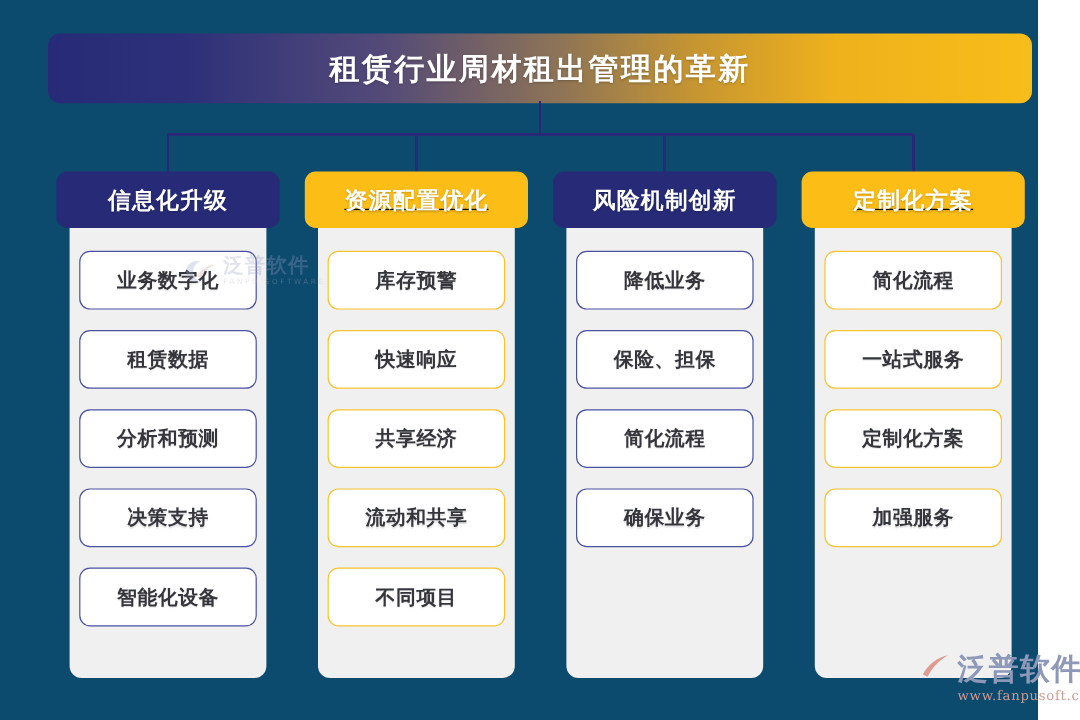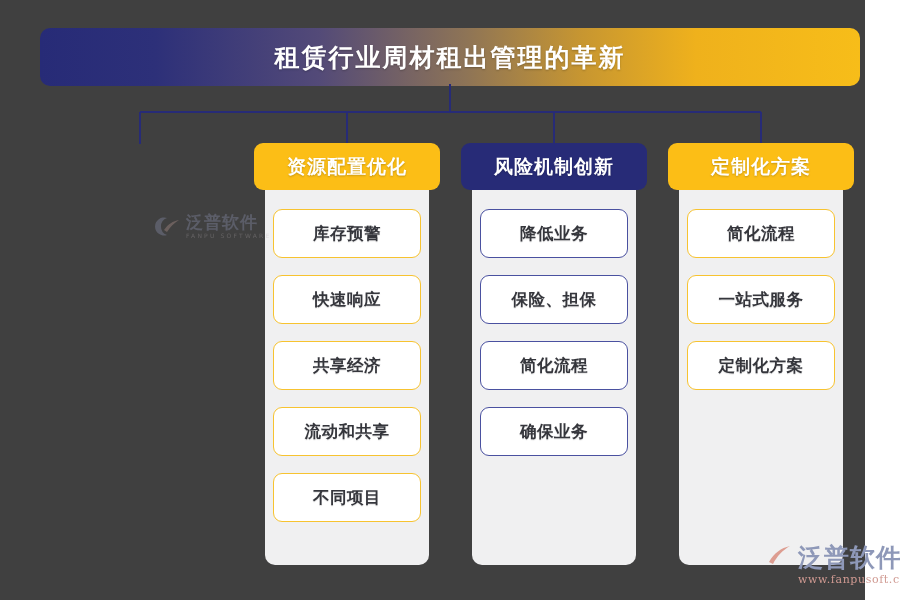--- a/index.html
+++ b/index.html
@@ -8,21 +8,21 @@
   html, body {
     width:900px; height:600px;
     background:#ffffff;
     font-family:"DejaVu Sans","Liberation Sans",sans-serif;
     overflow:hidden;
   }
 
   #stage {
     position:relative;
     width:865px; height:600px;
-    background:#404040;
+    background:#0c4a6e;
   }
 
   
   #title-bar {
     position:absolute;
     left:40px; top:28px;
     width:820px; height:58px;
     border-radius:10px;
     background:linear-gradient(90deg,#272b77 0%,#2d3079 14%,#534a78 34%,#8e7456 52%,#c79631 66%,#efb11c 80%,#f7bd19 100%);
     display:flex; align-items:center; justify-content:center;
@@ -51,21 +51,21 @@
   .col-3 { left:668px; }
 
   .col-header {
     position:relative;
     height:47px;
     border-radius:9px;
     display:flex; align-items:center; justify-content:center;
     z-index:3;
   }
   .col-header.navy { background:#272b77; }
-  .col-header.gold { background:#fcbe16; }
+  .col-header.gold { background:#fcbe16;text-decoration:underline; }
   .col-header-label {
     color:#ffffff;
     font-size:19px;
     font-weight:bold;
     letter-spacing:1px;
     white-space:nowrap;
     text-shadow:0 1px 2px rgba(0,0,0,0.22);
   }
 
   .col-panel {
@@ -150,20 +150,43 @@
     <g stroke="#272b77" stroke-width="2.4" fill="none" shape-rendering="crispEdges">
       <line x1="450" y1="0" x2="450" y2="28"></line>
       <line x1="140" y1="28" x2="761" y2="28"></line>
       <line x1="140" y1="28" x2="140" y2="60"></line>
       <line x1="347" y1="28" x2="347" y2="60"></line>
       <line x1="554" y1="28" x2="554" y2="60"></line>
       <line x1="761" y1="28" x2="761" y2="60"></line>
     </g>
   </svg>
 
+  <div class="column col-0">
+    <div class="col-panel"></div>
+    <div class="col-header navy">
+      <span class="col-header-label">信息化升级</span>
+    </div>
+    <div class="col-items">
+      <div class="item navy">
+          <span class="item-label">业务数字化</span>
+        </div>
+      <div class="item navy">
+          <span class="item-label">租赁数据</span>
+        </div>
+      <div class="item navy">
+          <span class="item-label">分析和预测</span>
+        </div>
+      <div class="item navy">
+          <span class="item-label">决策支持</span>
+        </div>
+      <div class="item navy">
+          <span class="item-label">智能化设备</span>
+        </div>
+    </div>
+  </div>
 
   <div class="column col-1">
     <div class="col-panel"></div>
     <div class="col-header gold">
       <span class="col-header-label">资源配置优化</span>
     </div>
     <div class="col-items">
       <div class="item gold">
           <span class="item-label">库存预警</span>
         </div>
@@ -210,20 +233,23 @@
     </div>
     <div class="col-items">
       <div class="item gold">
           <span class="item-label">简化流程</span>
         </div>
       <div class="item gold">
           <span class="item-label">一站式服务</span>
         </div>
       <div class="item gold">
           <span class="item-label">定制化方案</span>
+        </div>
+      <div class="item gold">
+          <span class="item-label">加强服务</span>
         </div>
     </div>
   </div>
 
   <div id="center-watermark">
     <svg width="26" height="19" viewBox="0 0 26 19">
       <path d="M12 1 A9 9 0 1 0 12 18 A9 9 0 0 1 12 1 Z" fill="#9aa0c4"></path>
       <path d="M9 13 C13 7 18 4 24 3 C19 6 15 10 12 15 Z" fill="#cfa9a0"></path>
     </svg>
     <div class="wm-text">

